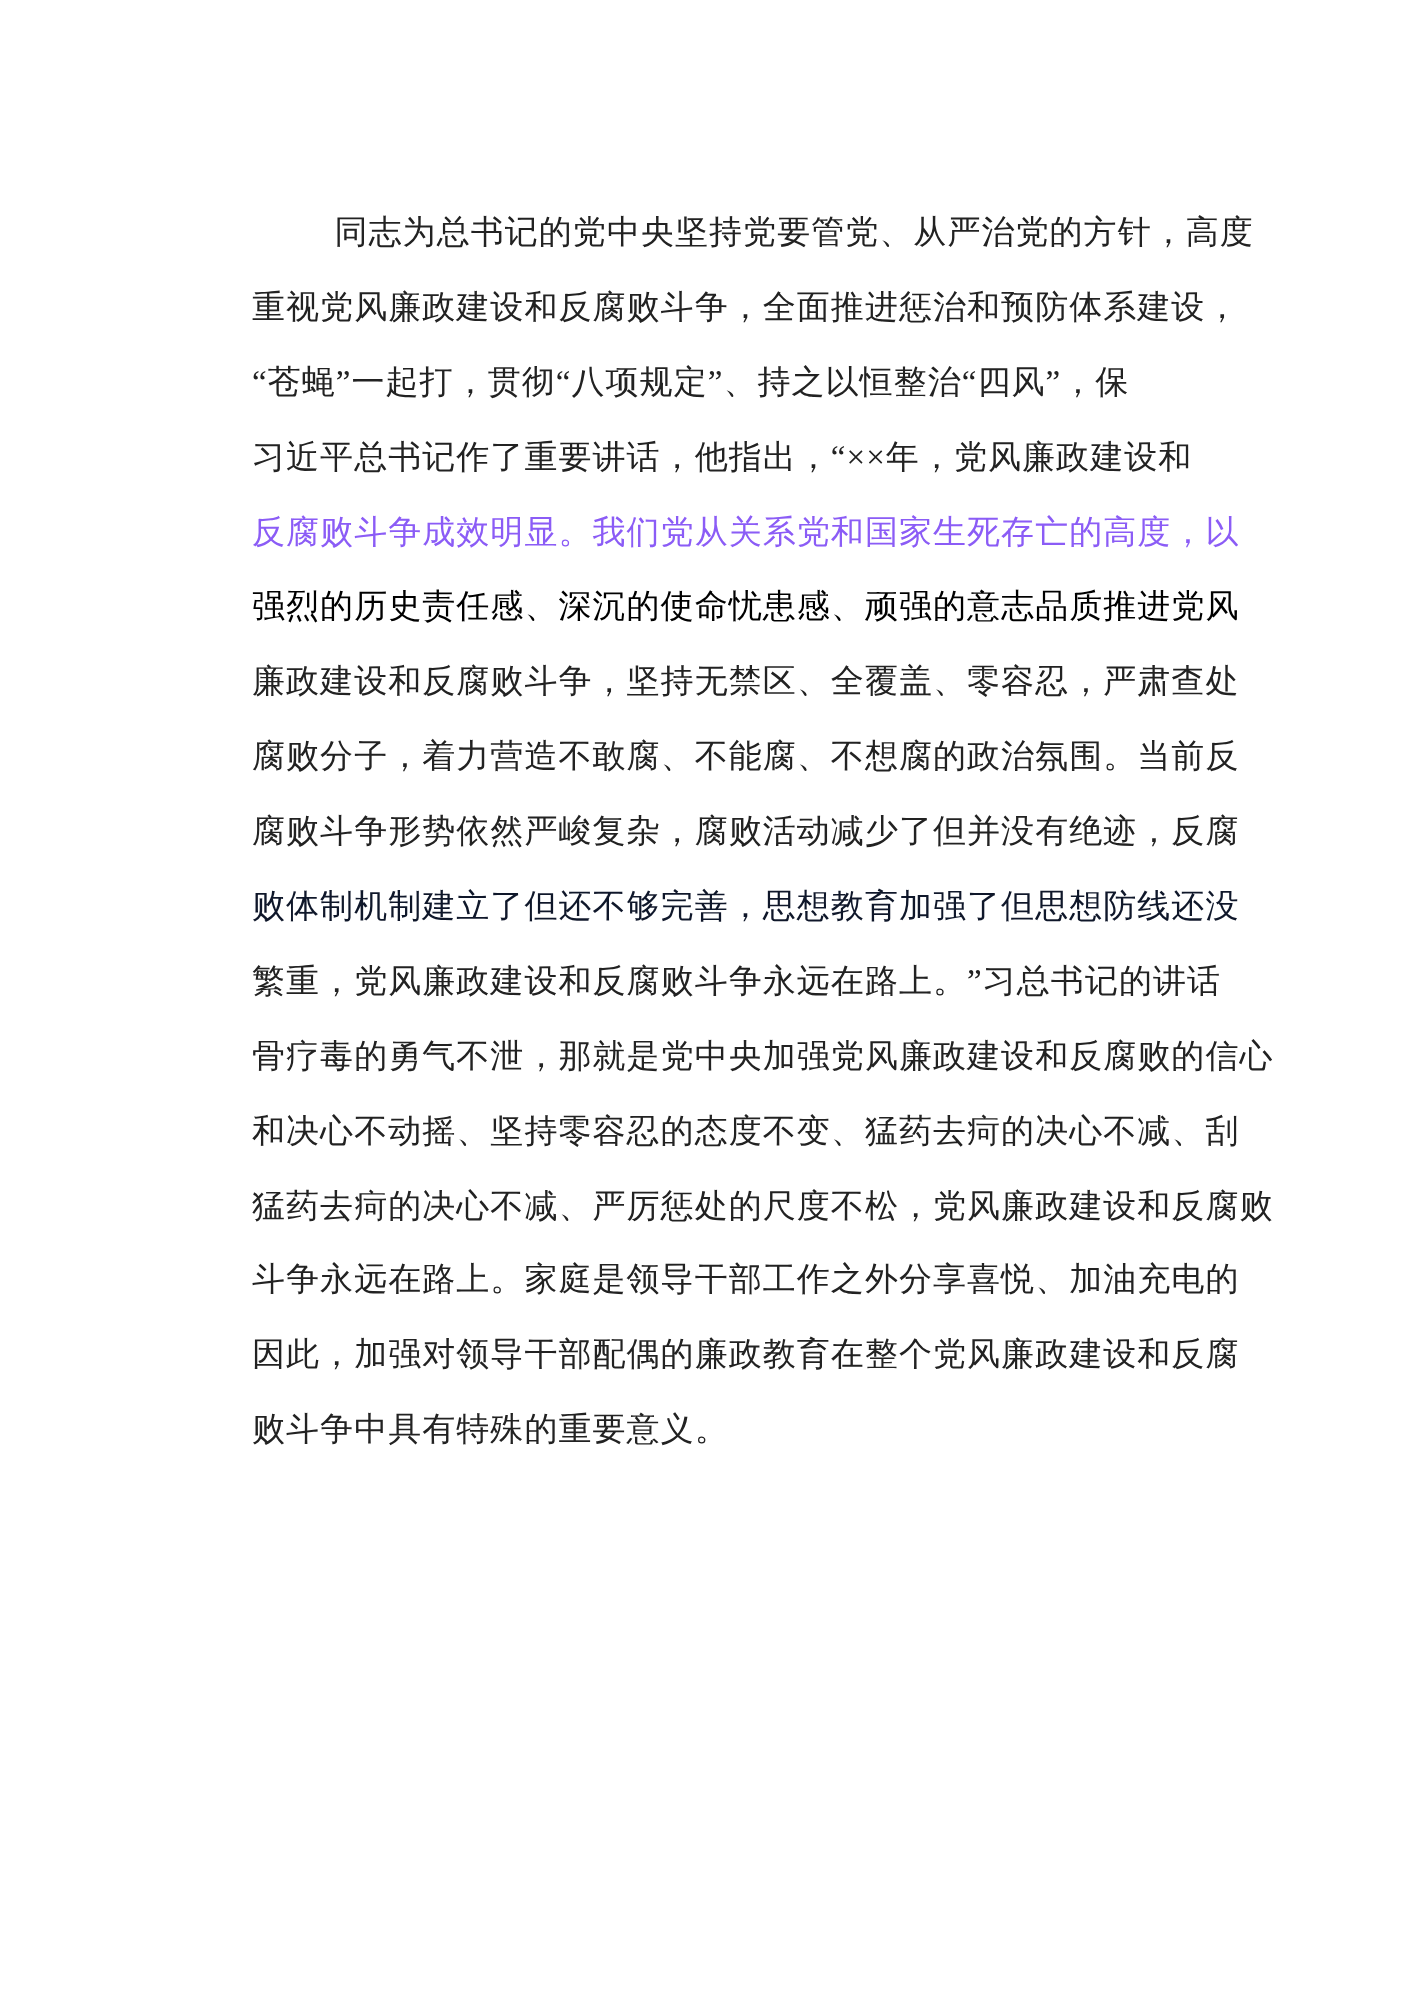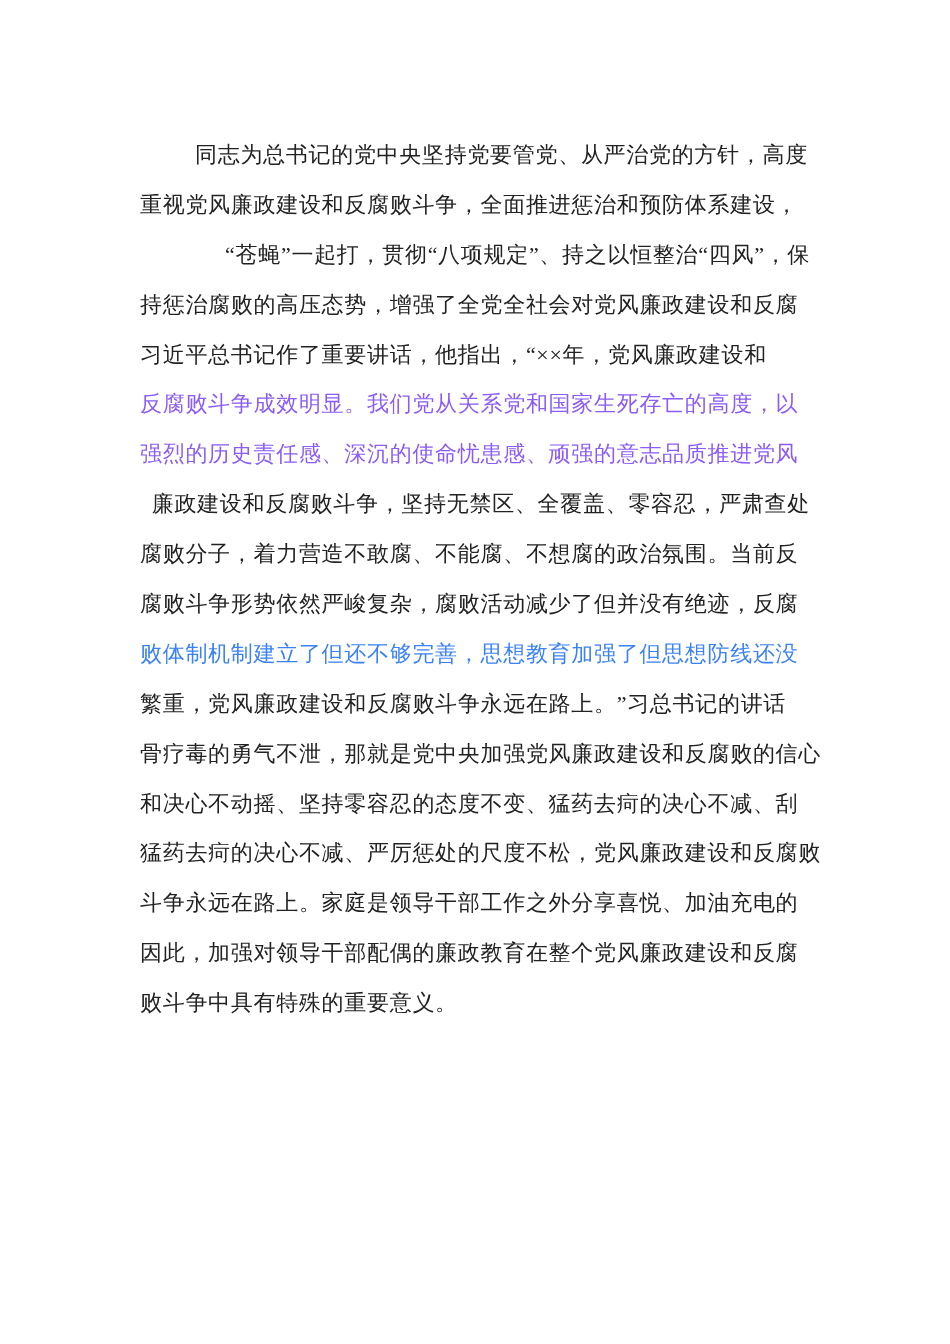--- a/index.html
+++ b/index.html
@@ -24,44 +24,44 @@
   }
   
   .doc-line {
     height: 49.9px;
     line-height: 49.9px;
     font-size: 22px;
     letter-spacing: 0.7px;
     color: #222222;
     white-space: nowrap;
     font-weight: 400;
+    margin-left: 28px;
     
     -webkit-font-smoothing: antialiased;
   }
   
   .doc-line.first {
     text-indent: 55px;
   }
 </style>
 </head>
 <body style="background: rgb(255, 255, 255);">
 
 <div class="doc-page">
   <div class="doc-paragraph">
     <div class="doc-line first" style="color: rgb(34, 34, 34);">同志为总书记的党中央坚持党要管党、从严治党的方针，高度</div>
     <div class="doc-line" style="color: rgb(34, 34, 34);">重视党风廉政建设和反腐败斗争，全面推进惩治和预防体系建设，</div>
-    <div class="doc-line" style="color: rgb(34, 34, 34); text-align: right;">“苍蝇”一起打，贯彻“八项规定”、持之以恒整治“四风”，保</div>
-    <div class="doc-line" style="color: rgb(34, 34, 34);">持惩治腐败的高压态势，增强了全党全社会对党风廉政建设和反腐</div>
+    <div class="doc-line" style="color: rgb(34, 34, 34);">“苍蝇”一起打，贯彻“八项规定”、持之以恒整治“四风”，保</div>
     <div class="doc-line" style="color: rgb(34, 34, 34);">习近平总书记作了重要讲话，他指出，“××年，党风廉政建设和</div>
     <div class="doc-line" style="color: #8b5cf6;">反腐败斗争成效明显。我们党从关系党和国家生死存亡的高度，以</div>
-    <div class="doc-line" style="color: #8b5cf6;">强烈的历史责任感、深沉的使命忧患感、顽强的意志品质推进党风</div>
+    <div class="doc-line" style="color: #000000;">强烈的历史责任感、深沉的使命忧患感、顽强的意志品质推进党风</div>
     <div class="doc-line" style="color: rgb(34, 34, 34); text-align: right;">廉政建设和反腐败斗争，坚持无禁区、全覆盖、零容忍，严肃查处</div>
     <div class="doc-line" style="color: rgb(34, 34, 34);">腐败分子，着力营造不敢腐、不能腐、不想腐的政治氛围。当前反</div>
     <div class="doc-line" style="color: rgb(34, 34, 34);">腐败斗争形势依然严峻复杂，腐败活动减少了但并没有绝迹，反腐</div>
-    <div class="doc-line" style="color: #3b82f6;">败体制机制建立了但还不够完善，思想教育加强了但思想防线还没</div>
+    <div class="doc-line" style="color: #0f172a;">败体制机制建立了但还不够完善，思想教育加强了但思想防线还没</div>
     <div class="doc-line" style="color: rgb(34, 34, 34);">繁重，党风廉政建设和反腐败斗争永远在路上。”习总书记的讲话</div>
     <div class="doc-line" style="color: rgb(34, 34, 34);">骨疗毒的勇气不泄，那就是党中央加强党风廉政建设和反腐败的信心</div>
     <div class="doc-line" style="color: rgb(34, 34, 34);">和决心不动摇、坚持零容忍的态度不变、猛药去疴的决心不减、刮</div>
     <div class="doc-line" style="color: rgb(34, 34, 34);">猛药去疴的决心不减、严厉惩处的尺度不松，党风廉政建设和反腐败</div>
     <div class="doc-line" style="color: rgb(34, 34, 34);">斗争永远在路上。家庭是领导干部工作之外分享喜悦、加油充电的</div>
     <div class="doc-line" style="color: rgb(34, 34, 34);">因此，加强对领导干部配偶的廉政教育在整个党风廉政建设和反腐</div>
     <div class="doc-line" style="color: rgb(34, 34, 34);">败斗争中具有特殊的重要意义。</div>
   </div>
 </div>
 

